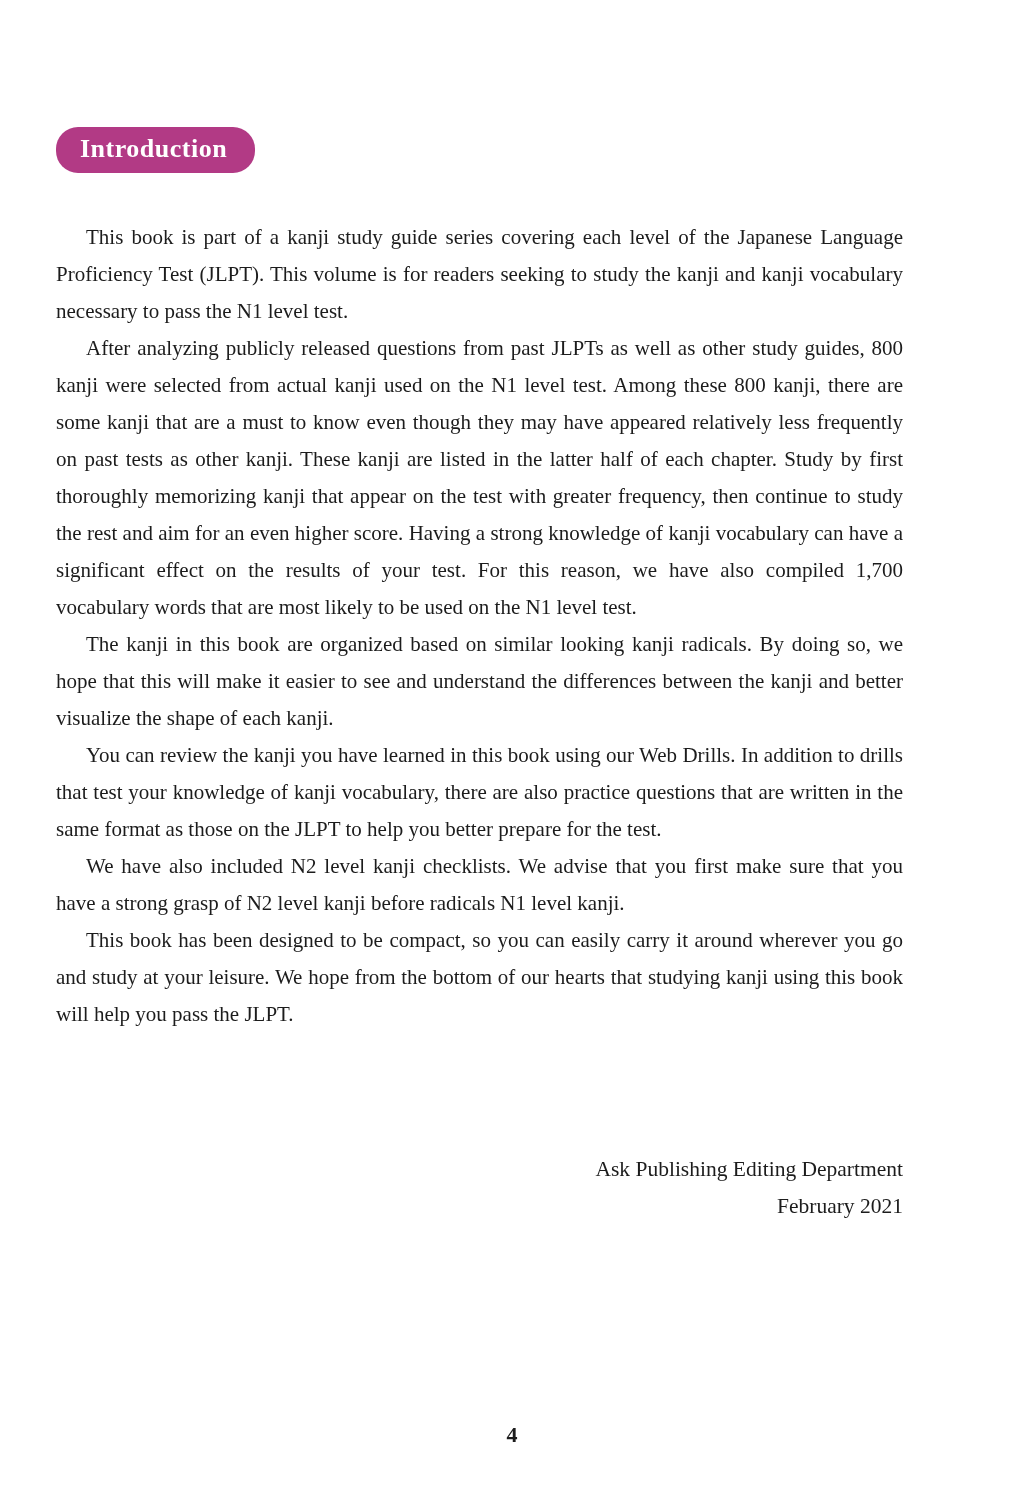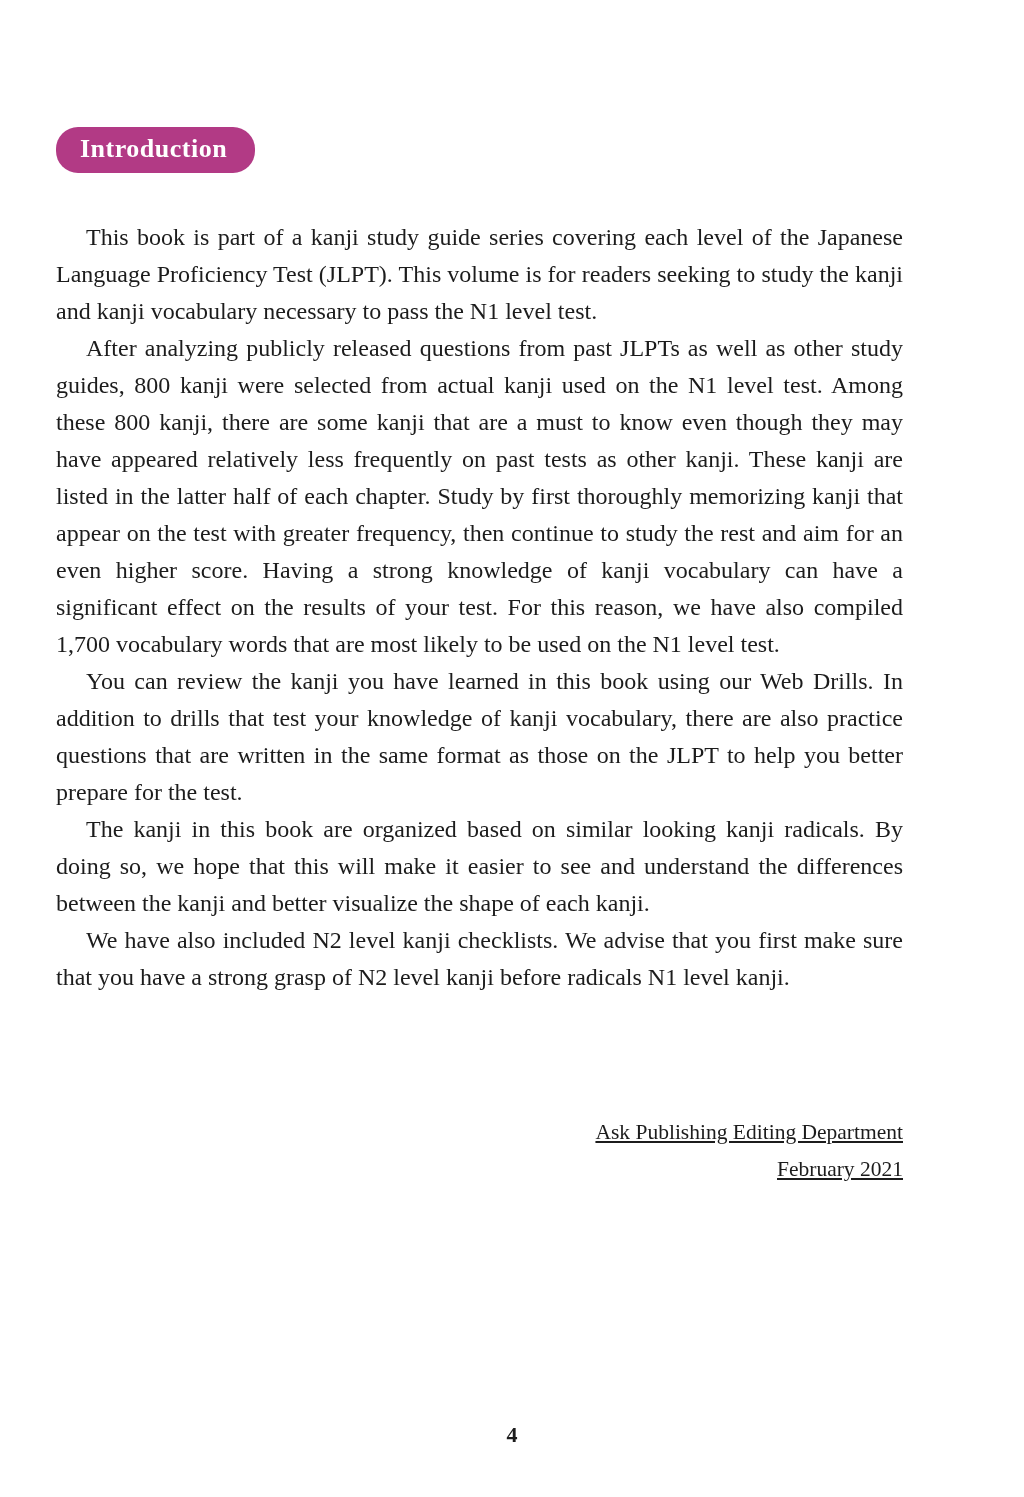--- a/index.html
+++ b/index.html
@@ -25,37 +25,36 @@
     color: #ffffff;
     font-weight: bold;
     font-size: 26px;
     line-height: 1;
     padding: 9px 28px 11px 24px;
     border-radius: 22px;
     letter-spacing: 0.5px;
   }
   .body-text {
     margin-top: 46px;
-    font-size: 24px;
+    font-size: 21px;
     line-height: 37px;
     text-align: justify;
   }
   .body-text p {
     margin: 0;
     text-indent: 30px;
   }
   .signature-block {
     margin-top: 118px;
     text-align: right;
     font-size: 21.5px;
     line-height: 37px;
   }
   .signature-block div {
     margin: 0;
-    text-decoration: underline;
   }
   .page-number {
     position: absolute;
     left: 0;
     right: 0;
     bottom: 58px;
     text-align: center;
     font-size: 22px;
     font-weight: bold;
     color: #1c1c1c;
@@ -64,23 +63,24 @@
 </head>
 <body>
 
 <div class="page">
 
   <span class="intro-badge">Introduction</span>
 
   <div class="body-text">
     <p>This book is part of a kanji study guide series covering each level of the Japanese Language Proficiency Test (JLPT). This volume is for readers seeking to study the kanji and kanji vocabulary necessary to pass the N1 level test.</p>
     <p>After analyzing publicly released questions from past JLPTs as well as other study guides, 800 kanji were selected from actual kanji used on the N1 level test. Among these 800 kanji, there are some kanji that are a must to know even though they may have appeared relatively less frequently on past tests as other kanji. These kanji are listed in the latter half of each chapter. Study by first thoroughly memorizing kanji that appear on the test with greater frequency, then continue to study the rest and aim for an even higher score. Having a strong knowledge of kanji vocabulary can have a significant effect on the results of your test. For this reason, we have also compiled 1,700 vocabulary words that are most likely to be used on the N1 level test.</p>
+    <p>The kanji in this book are organized based on similar looking kanji radicals. By doing so, we hope that this will make it easier to see and understand the differences between the kanji and better visualize the shape of each kanji.</p>
     <p>You can review the kanji you have learned in this book using our Web Drills. In addition to drills that test your knowledge of kanji vocabulary, there are also practice questions that are written in the same format as those on the JLPT to help you better prepare for the test.</p>
-    <p>The kanji in this book are organized based on similar looking kanji radicals. By doing so, we hope that this will make it easier to see and understand the differences between the kanji and better visualize the shape of each kanji.</p>
     <p>We have also included N2 level kanji checklists. We advise that you first make sure that you have a strong grasp of N2 level kanji before radicals N1 level kanji.</p>
+    <p>This book has been designed to be compact, so you can easily carry it around wherever you go and study at your leisure. We hope from the bottom of our hearts that studying kanji using this book will help you pass the JLPT.</p>
   </div>
 
   <div class="signature-block">
     <div>Ask Publishing Editing Department</div>
     <div>February 2021</div>
   </div>
 
   <div class="page-number">4</div>
 
 </div>

